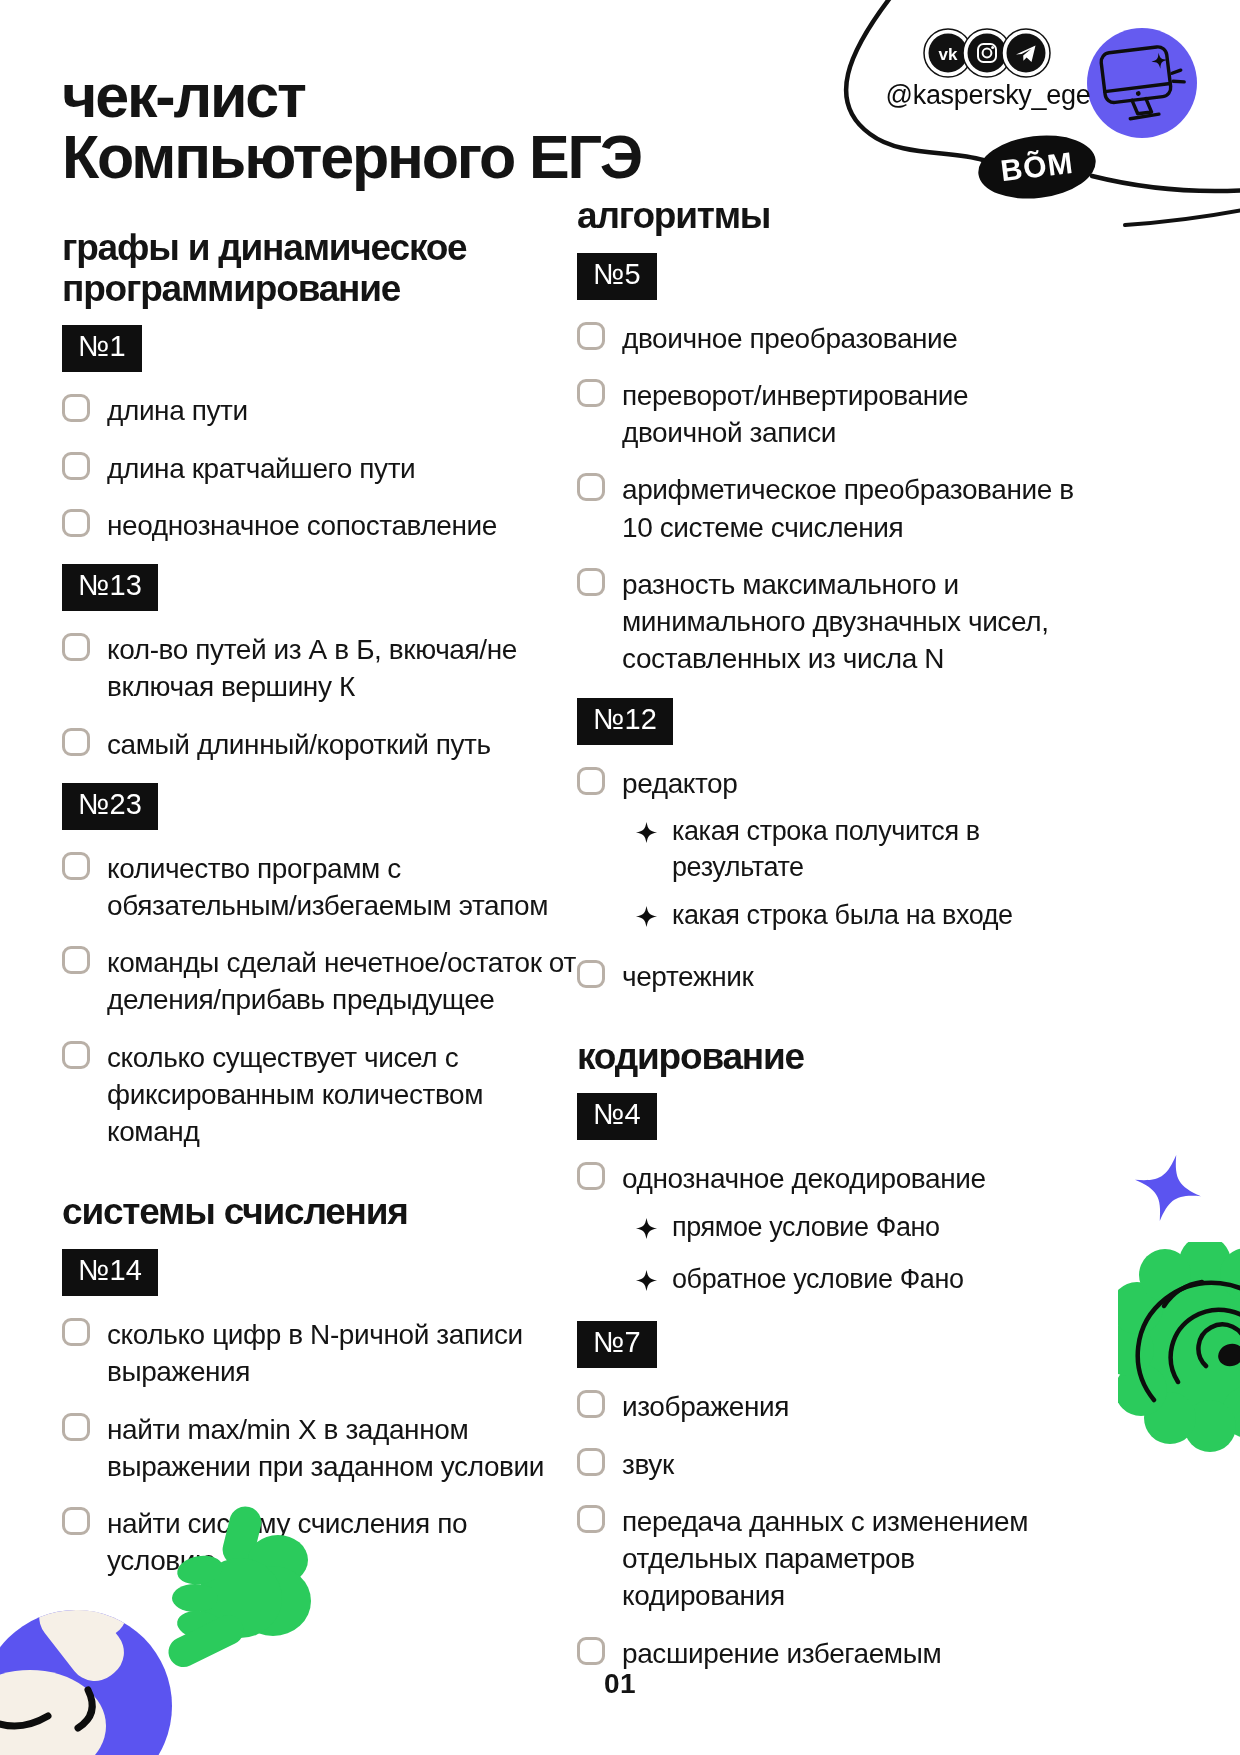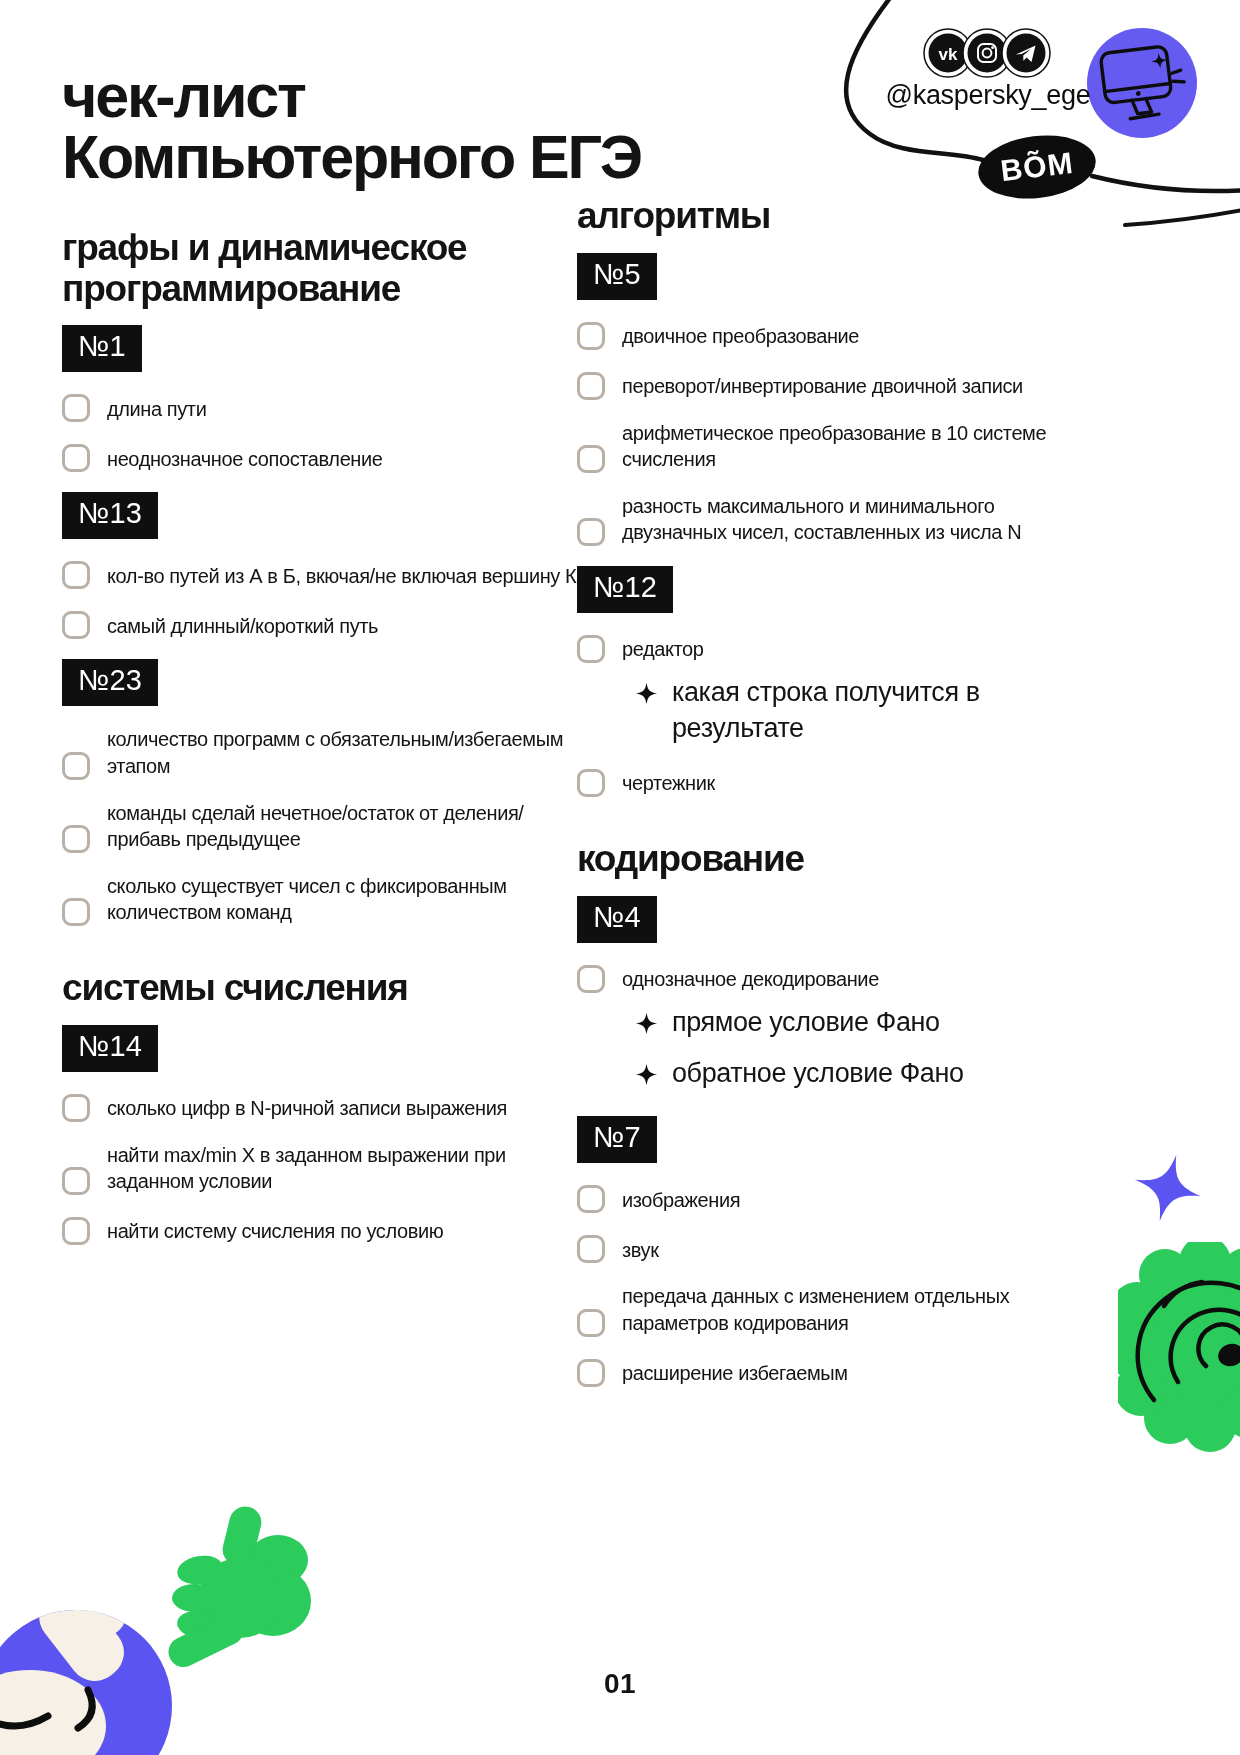--- a/index.html
+++ b/index.html
@@ -34,22 +34,22 @@
     margin:0;font-size:37px;font-weight:700;letter-spacing:-1.2px;line-height:1.1;
   }
   .section + .section{margin-top:42px;}
   .badge{
     display:inline-block;background:#0f0f0f;color:#ffffff;
     font-size:29px;font-weight:500;letter-spacing:0.3px;
     padding:5px 16px 9px 16px;margin-top:20px;
   }
   .section .group:first-of-type .badge{margin-top:16px;}
   .item{
-    display:flex;align-items:flex-end;gap:17px;margin-top:20px;
-    font-size:20px;line-height:1.33;letter-spacing:-0.4px;
+    display:flex;align-items:flex-start;gap:17px;margin-top:20px;
+    font-size:28px;line-height:1.33;letter-spacing:-0.4px;
   }
   .checkbox{
     flex:0 0 auto;width:28px;height:28px;margin-top:2px;
     border:3px solid #b9b0a7;border-radius:9px;background:#fff;box-sizing:border-box;
   }
   .subitem{
     display:flex;align-items:flex-start;gap:14px;
     margin:12px 0 0 58px;
     font-size:27px;line-height:1.33;letter-spacing:-0.4px;
   }
@@ -114,20 +114,23 @@
 </div>
 
 <div class="col" id="col-left">
     <section class="section">
       <h2 class="section-heading">графы и динамическое программирование</h2>
       <div class="group"><div class="badge">№1</div><div class="item">
           <span class="checkbox"></span>
           <span class="item-text">длина пути</span>
         </div><div class="item">
           <span class="checkbox"></span>
+          <span class="item-text">длина кратчайшего пути</span>
+        </div><div class="item">
+          <span class="checkbox"></span>
           <span class="item-text">неоднозначное сопоставление</span>
         </div></div>
       <div class="group"><div class="badge">№13</div><div class="item">
           <span class="checkbox"></span>
           <span class="item-text">кол-во путей из А в Б, вкючая/не включая вершину К</span>
         </div><div class="item">
           <span class="checkbox"></span>
           <span class="item-text">самый длинный/короткий путь</span>
         </div></div>
       <div class="group"><div class="badge">№23</div><div class="item">
@@ -172,20 +175,25 @@
           <span class="item-text">разность максимального и минимального двузначных чисел, составленных из числа N</span>
         </div></div>
       <div class="group"><div class="badge">№12</div><div class="item">
           <span class="checkbox"></span>
           <span class="item-text">редактор</span>
         </div><div class="subitem">
           <span class="star-bullet"><svg width="23" height="23" viewBox="-12 -12 24 24">
               <path d="M0,-11 C1.6,-3 3,-1.6 11,0 C3,1.6 1.6,3 0,11 C-1.6,3 -3,1.6 -11,0 C-3,-1.6 -1.6,-3 0,-11 Z" fill="#0d0d0d"></path>
             </svg></span>
           <span>какая строка получится в результате</span>
+        </div><div class="subitem">
+          <span class="star-bullet"><svg width="23" height="23" viewBox="-12 -12 24 24">
+              <path d="M0,-11 C1.6,-3 3,-1.6 11,0 C3,1.6 1.6,3 0,11 C-1.6,3 -3,1.6 -11,0 C-3,-1.6 -1.6,-3 0,-11 Z" fill="#0d0d0d"></path>
+            </svg></span>
+          <span>какая строка была на входе</span>
         </div><div class="item">
           <span class="checkbox"></span>
           <span class="item-text">чертежник</span>
         </div></div>
     </section>
     <section class="section">
       <h2 class="section-heading">кодирование</h2>
       <div class="group"><div class="badge">№4</div><div class="item">
           <span class="checkbox"></span>
           <span class="item-text">однозначное декодирование</span>

